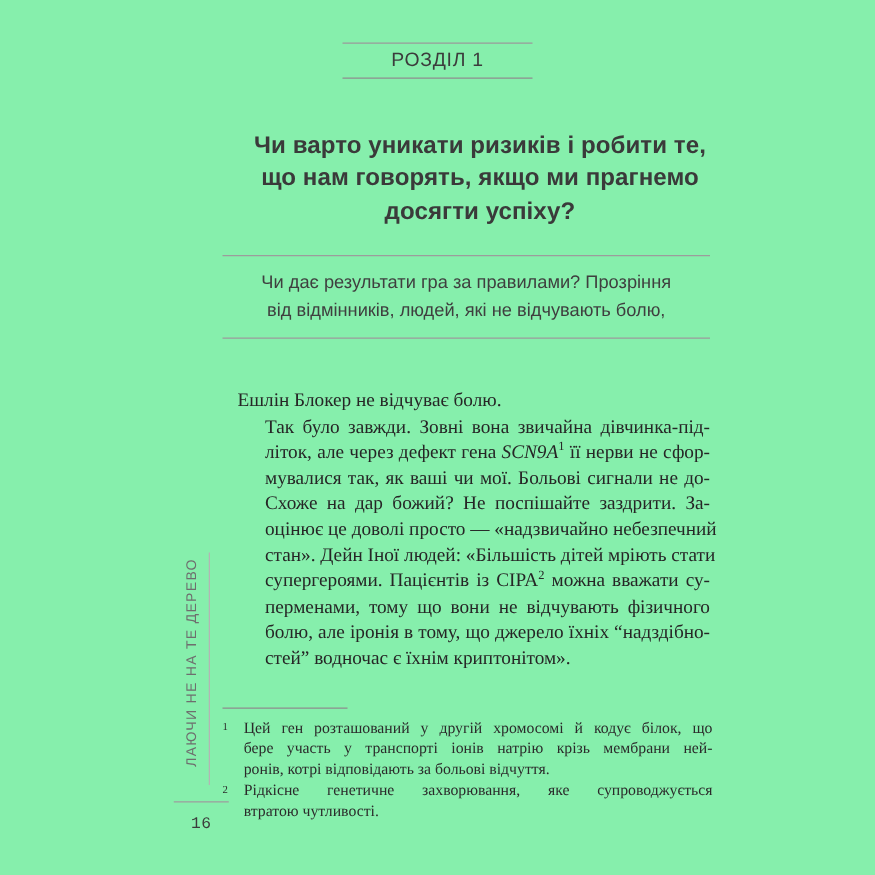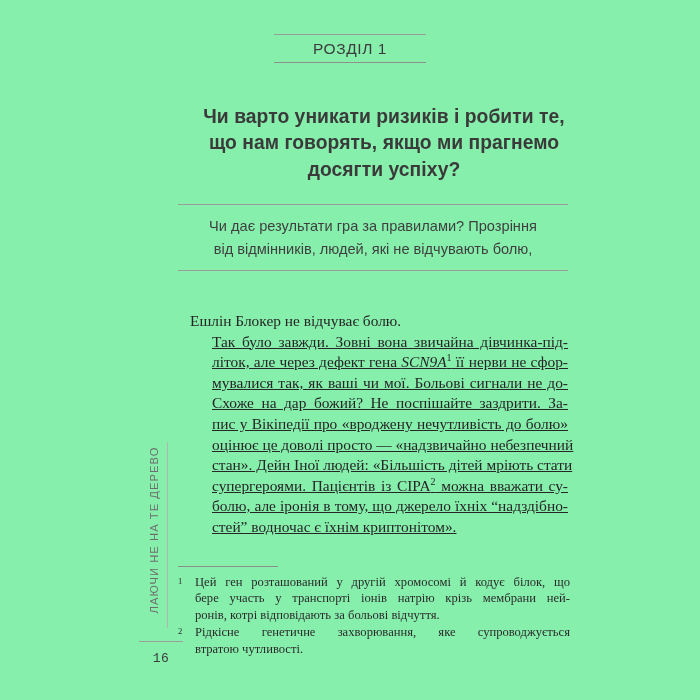--- a/index.html
+++ b/index.html
@@ -102,21 +102,20 @@
     font-size: 15.4px;
     line-height: 20.6px;
     color: #262626;
     text-align: justify;
   }
   .body-text p {
     margin: 0;
   }
   .body-text p.indent {
     text-indent: 22px;
-    text-decoration: underline;
   }
   .bline {
     display: block;
     white-space: nowrap;
     text-align: justify;
     text-align-last: justify;
     margin-left: 12px;
   }
   .bline.last {
     text-align-last: left;
@@ -255,24 +254,24 @@
     </p>
 
     <p class="indent">
       <span class="bline">Так було завжди. Зовні вона звичайна дівчинка-під-</span>
       <span class="bline"><span>літок, але через дефект гена </span><span class="ital">SCN9A</span><sup>1</sup><span> її нерви не сфор-</span></span>
       <span class="bline">мувалися так, як ваші чи мої. Больові сигнали не до-</span>
     </p>
 
     <p class="indent">
       <span class="bline">Схоже на дар божий? Не поспішайте заздрити. За-</span>
-      <span class="bline">пис у Вікіпедії про «вроджену нечутливість до болю»</span>
       <span class="bline">оцінює це доволі просто — «надзвичайно небезпечний</span>
       <span class="bline">стан». Дейн Іної людей: «Більшість дітей мріють стати</span>
       <span class="bline"><span>супергероями. Пацієнтів із CIPA</span><sup>2</sup><span> можна вважати су-</span></span>
+      <span class="bline">перменами, тому що вони не відчувають фізичного</span>
       <span class="bline">болю, але іронія в тому, що джерело їхніх “надздібно-</span>
       <span class="bline last">стей” водночас є їхнім криптонітом».</span>
     </p>
 
   </div>
 
   <div class="footnotes">
     <div class="fn-rule"></div>
 
     <div class="fn-item">

